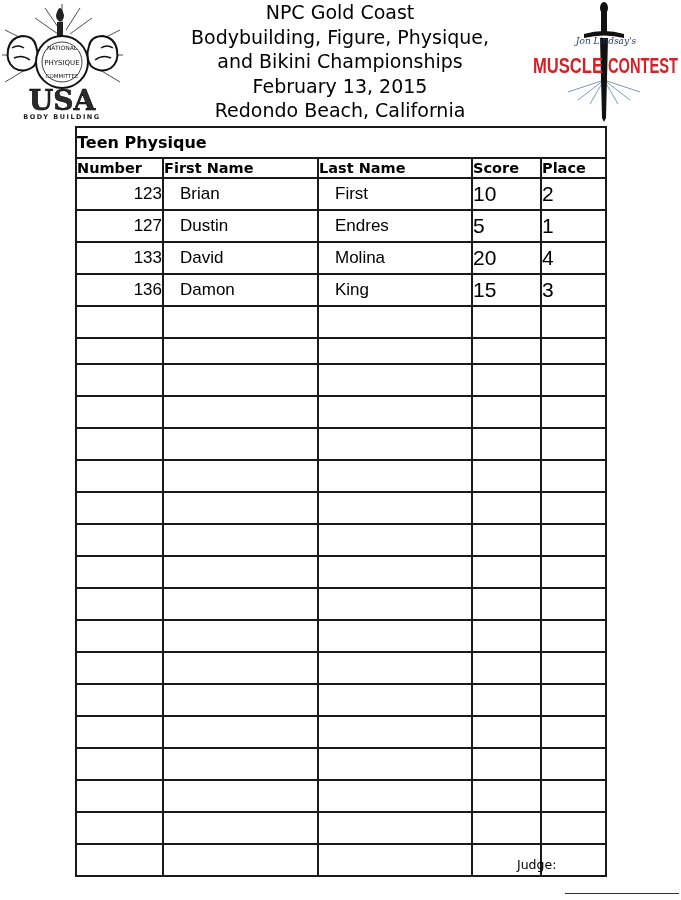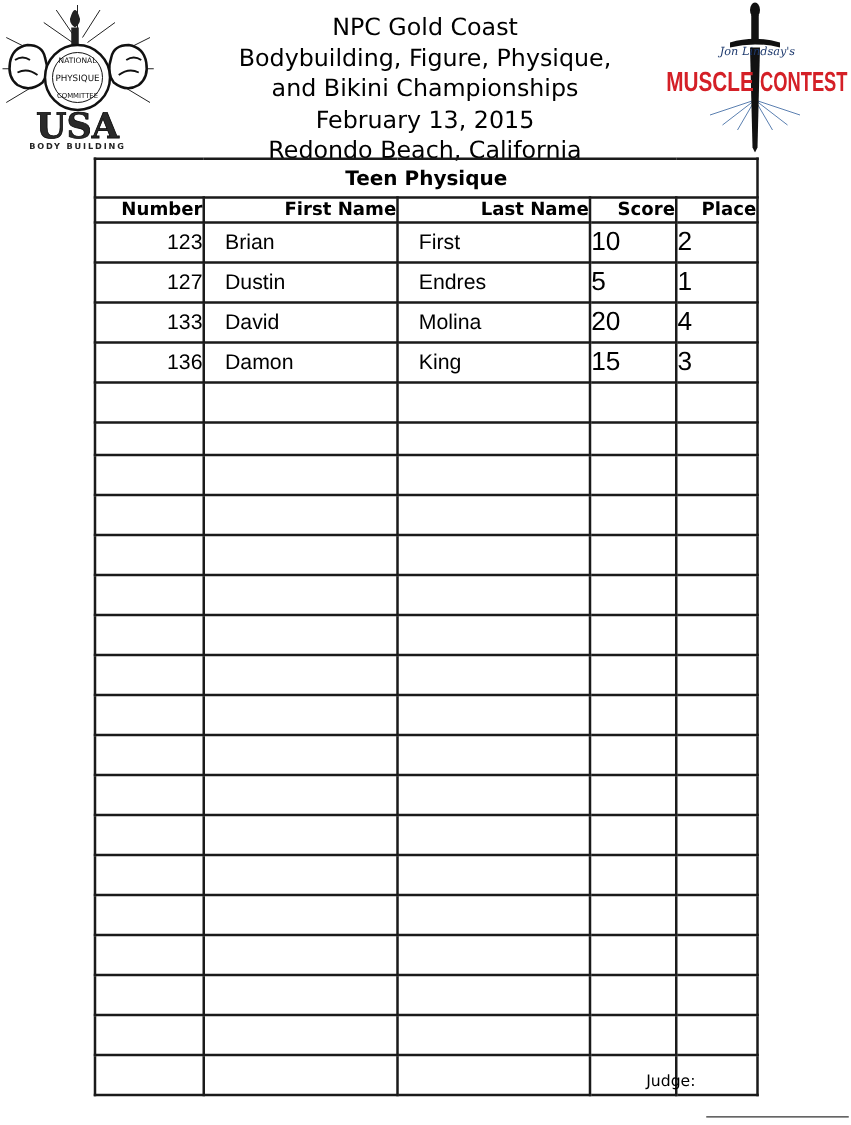--- a/index.html
+++ b/index.html
@@ -1,24 +1,24 @@
 <!DOCTYPE html>
 <html><head>
   <meta charset="utf-8">
   <style>
     html, body { margin: 0; padding: 0; background: #ffffff; }
     body { width: 681px; height: 900px; position: relative; overflow: hidden; font-family: "DejaVu Sans", sans-serif; color: #000; }
-    .header-text { position: absolute; left: 150px; top: 10px; width: 380px; text-align: center; font-size: 19px; line-height: 24.5px; }
+    .header-text { position: absolute; left: 150px; top: 0; width: 380px; text-align: center; font-size: 19px; line-height: 24.5px; }
     .header-text div { white-space: nowrap; }
     .logo-left { position: absolute; left: 0; top: 0; width: 125px; height: 122px; }
     .logo-right { position: absolute; left: 528px; top: 0; width: 153px; height: 122px; }
     table.results { position: absolute; left: 75px; top: 126px; width: 530px; border-collapse: collapse; table-layout: fixed; }
     table.results td, table.results th { border: 2px solid #1a1a1a; padding: 0; }
-    .title-cell { height: 29px; text-align: center; font-weight: bold; font-size: 16px; font-family: "DejaVu Sans", sans-serif; }
-    .col-head { height: 18px; font-weight: bold; font-size: 14.5px; text-align: right; line-height: 16px; }
+    .title-cell { height: 29px; font-weight: bold; font-size: 16px; font-family: "DejaVu Sans", sans-serif; }
+    .col-head { height: 18px; font-weight: bold; font-size: 14.5px; text-align: left; line-height: 16px; }
     .data-row td { height: 30px; font-family: "Liberation Sans", sans-serif; font-size: 17px; }
     .data-row td.num { text-align: right; }
     .data-row td.name { padding-left: 16px; }
     .data-row td.big { text-align: left; font-size: 21px; }
     .data-row.short td { height: 24px; }
     .judge { position: absolute; left: 517px; top: 857px; font-size: 12.5px; font-family: "DejaVu Sans", sans-serif; }
     .judge-line { position: absolute; left: 565px; top: 893px; width: 114px; border-bottom: 1px solid #333; }
   </style>
 </head>
 <body>

